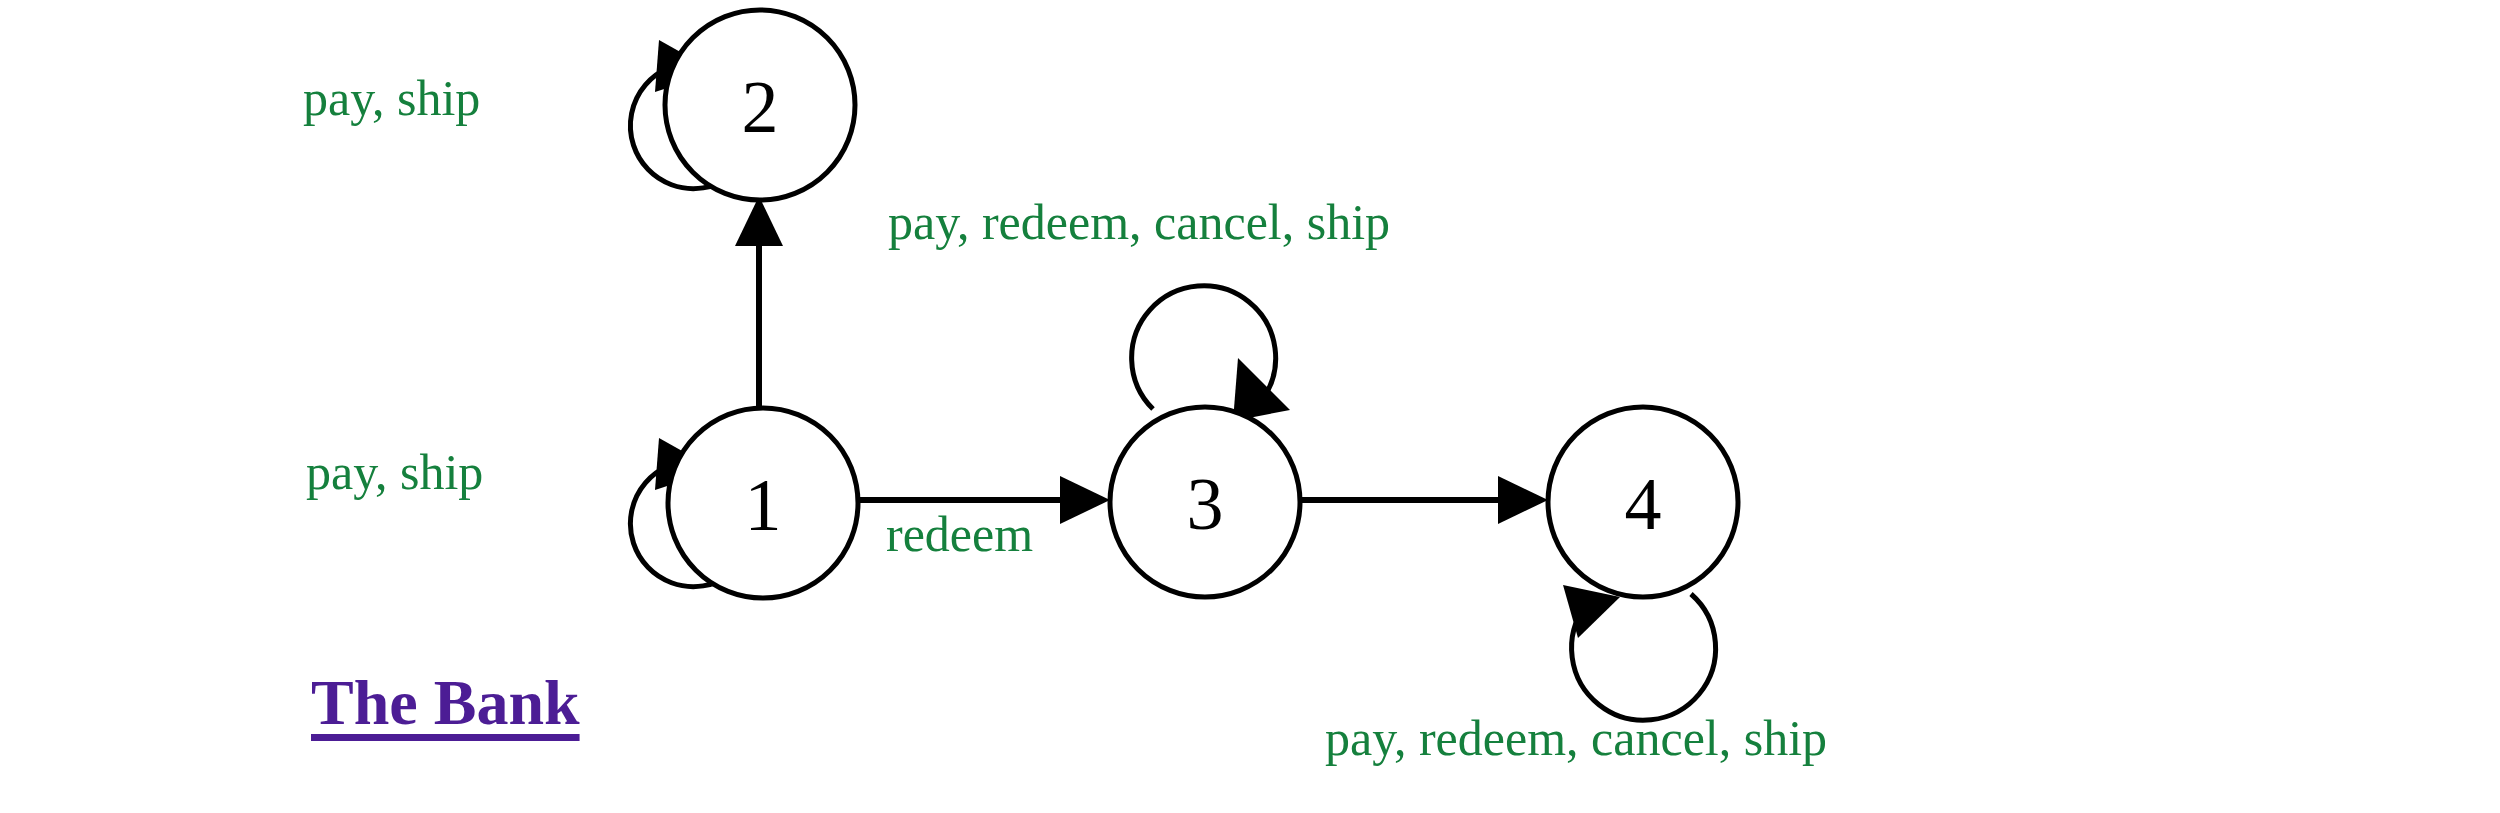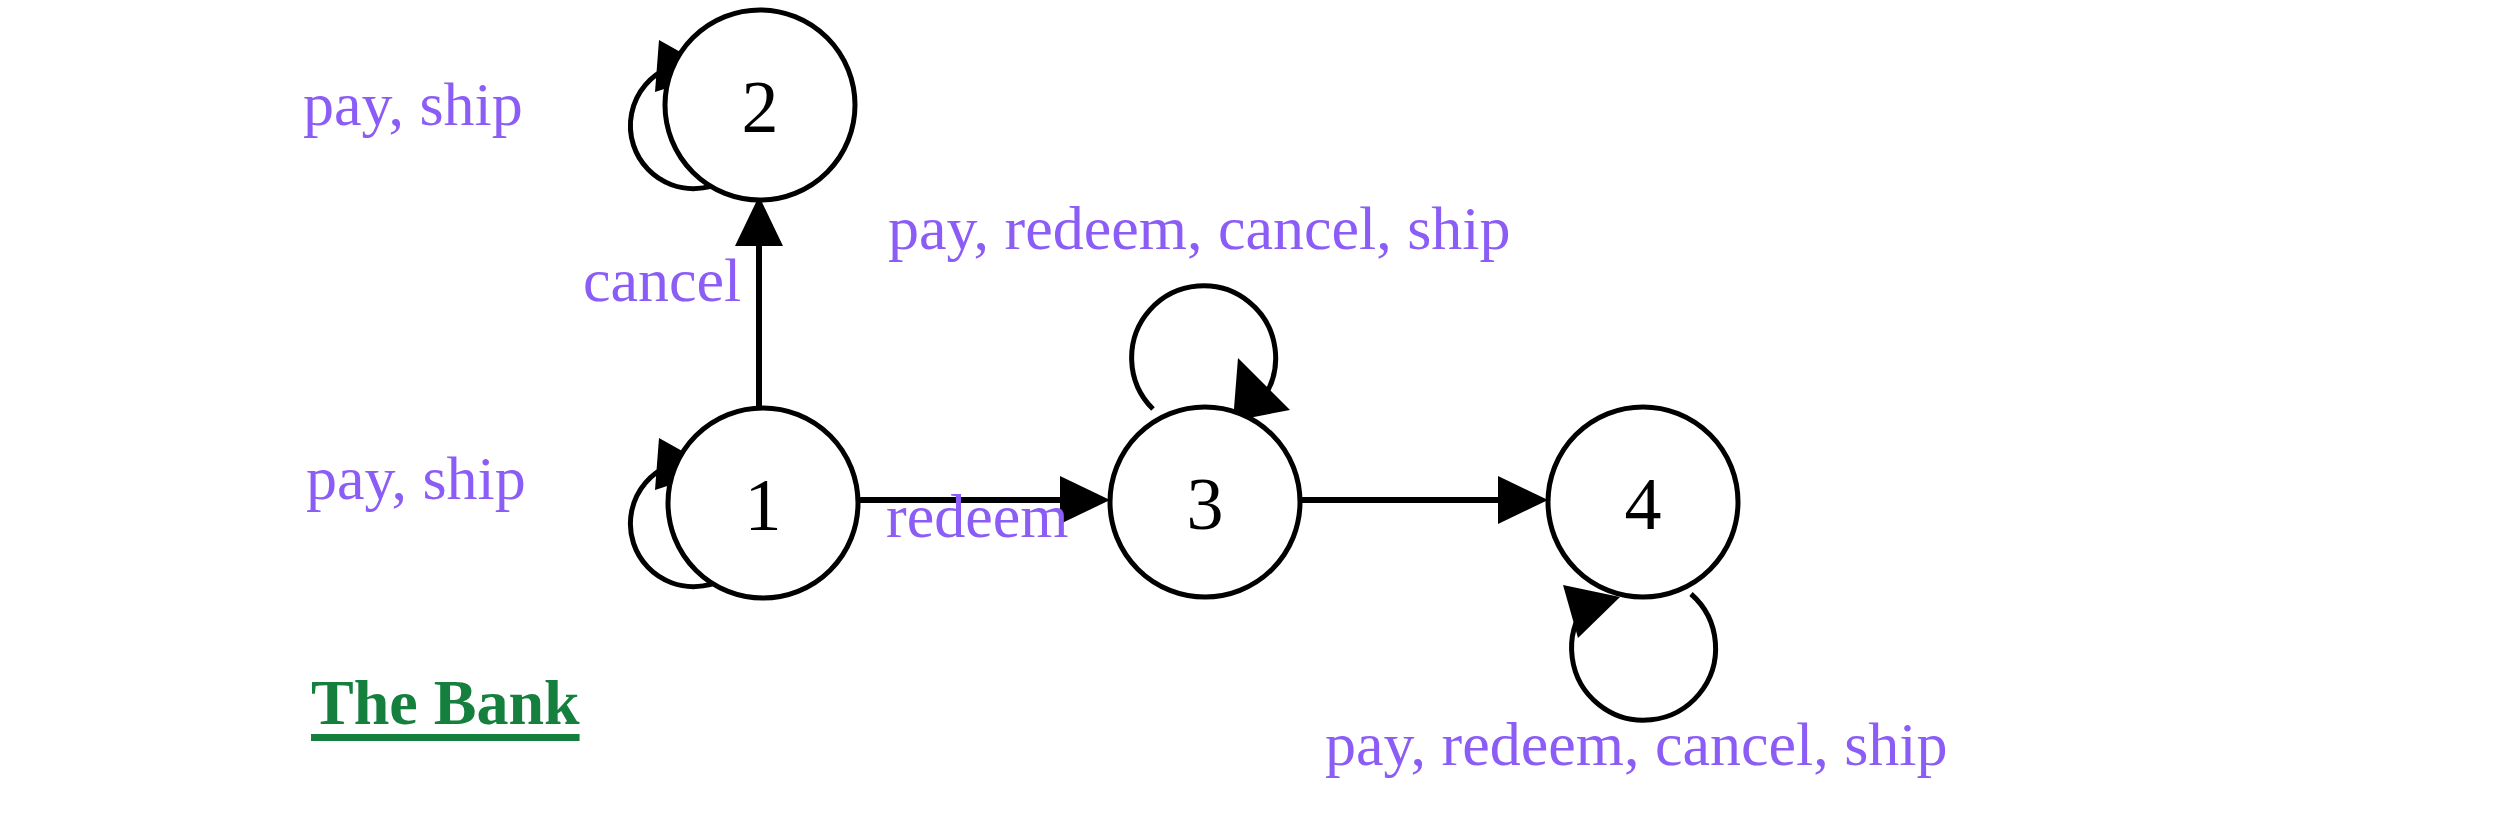--- a/index.html
+++ b/index.html
@@ -51,31 +51,31 @@
   .node-label {
     font-family: "Liberation Serif", "DejaVu Serif", serif;
     font-size: 74px;
     fill: #000000;
     text-anchor: middle;
     dominant-baseline: central;
   }
   .edge-label {
     position: absolute;
     font-family: "Liberation Serif", "DejaVu Serif", serif;
-    font-size: 62px;
+    font-size: 50px;
     line-height: 1.05;
-    color: #8b5cf6;
+    color: #15803d;
     white-space: nowrap;
   }
   .title-label {
     position: absolute;
     font-family: "Liberation Serif", "DejaVu Serif", serif;
     font-size: 64px;
     font-weight: bold;
-    color: #15803d;
+    color: #4c1d95;
     white-space: nowrap;
     text-decoration: underline;
     text-decoration-thickness: 7px;
     text-underline-offset: 10px;
   }
 </style>
 </head>
 <body>
 
 <div id="canvas">
@@ -143,20 +143,19 @@
   </svg>
 
   <div class="edge-label" style="left:303px; top:72px;">pay, ship</div>
 
   <div class="edge-label" style="left:306px; top:446px;">pay, ship</div>
 
   <div class="edge-label" style="left:888px; top:196px;">pay, redeem, cancel, ship</div>
 
   <div class="edge-label" style="left:1325px; top:712px;">pay, redeem, cancel, ship</div>
 
-  <div class="edge-label" style="left:583px; top:248px;">cancel</div>
 
-  <div class="edge-label" style="left:886px; top:484px;">redeem</div>
+  <div class="edge-label" style="left:886px; top:508px;">redeem</div>
 
 
   <div class="title-label" style="left:311px; top:666px;">The Bank</div>
 
 </div>
 
 </body></html>

